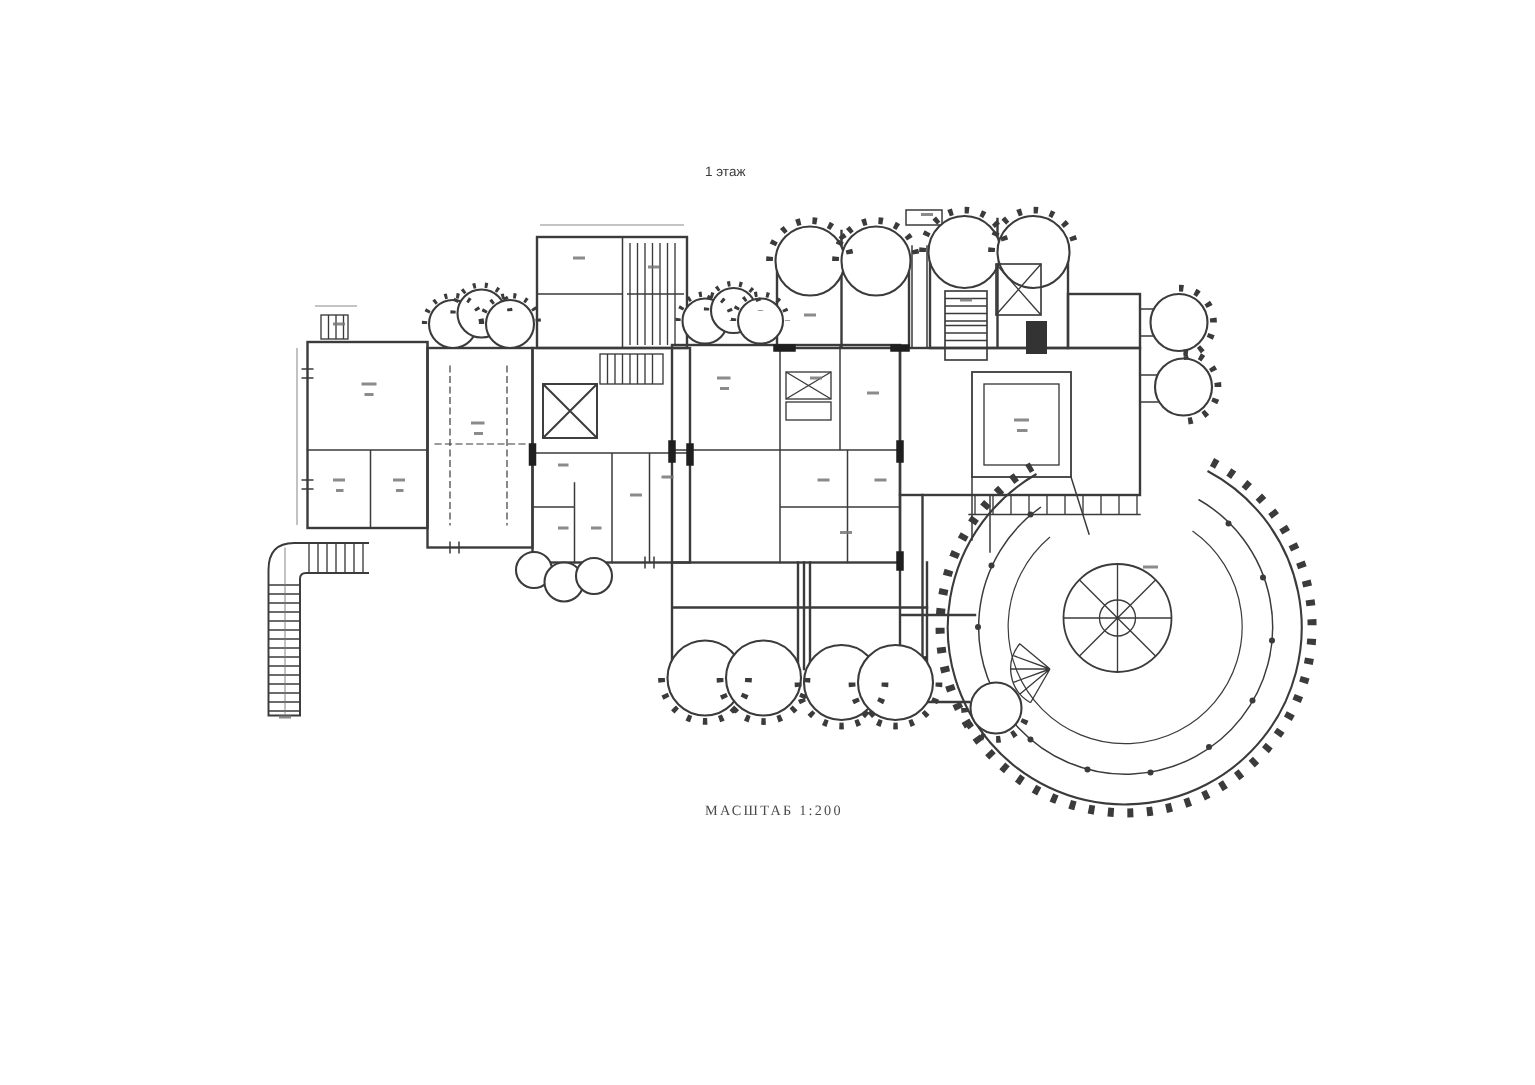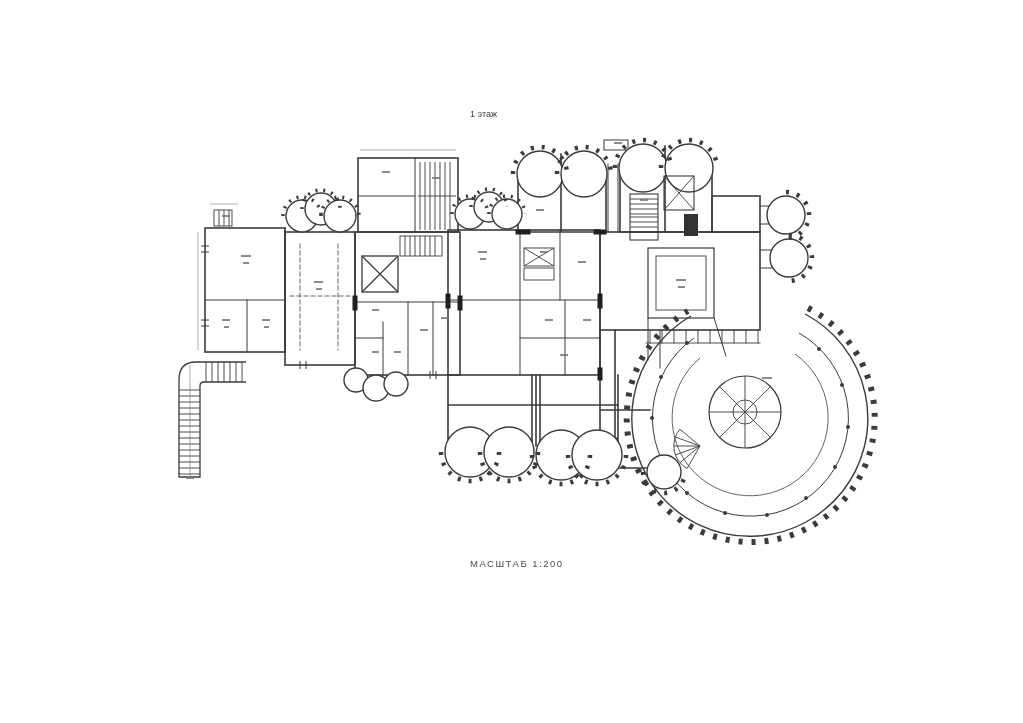--- a/index.html
+++ b/index.html
@@ -7,22 +7,22 @@
     position:relative;width:1023px;height:723px;background:#fff;overflow:hidden;
     font-family:"Liberation Sans", sans-serif;
     padding-left:28px;
   }
   .plan-svg{position:absolute;left:0;top:0;}
   .floor-title{
     position:absolute;left:470px;top:109px;width:80px;
     font-size:9px;color:#3a3a3a;text-align:left;
   }
   .scale-label{
-    position:absolute;left:470px;top:558px;width:140px;
-    font-size:9.5px;letter-spacing:1.5px;color:#4a4a4a;
+    position:absolute;left:470px;top:536px;width:140px;
+    font-size:9.5px;letter-spacing:1.5px;color:#4a4a4a;font-family:Liberation Serif, serif;
   }
 </style>
 </head>
 <body>
 
 <div class="canvas">
 
   <div class="floor-title">1 этаж</div>
 
   <svg class="plan-svg" width="1023" height="723" viewBox="0 0 1023 723" xmlns="http://www.w3.org/2000/svg">

